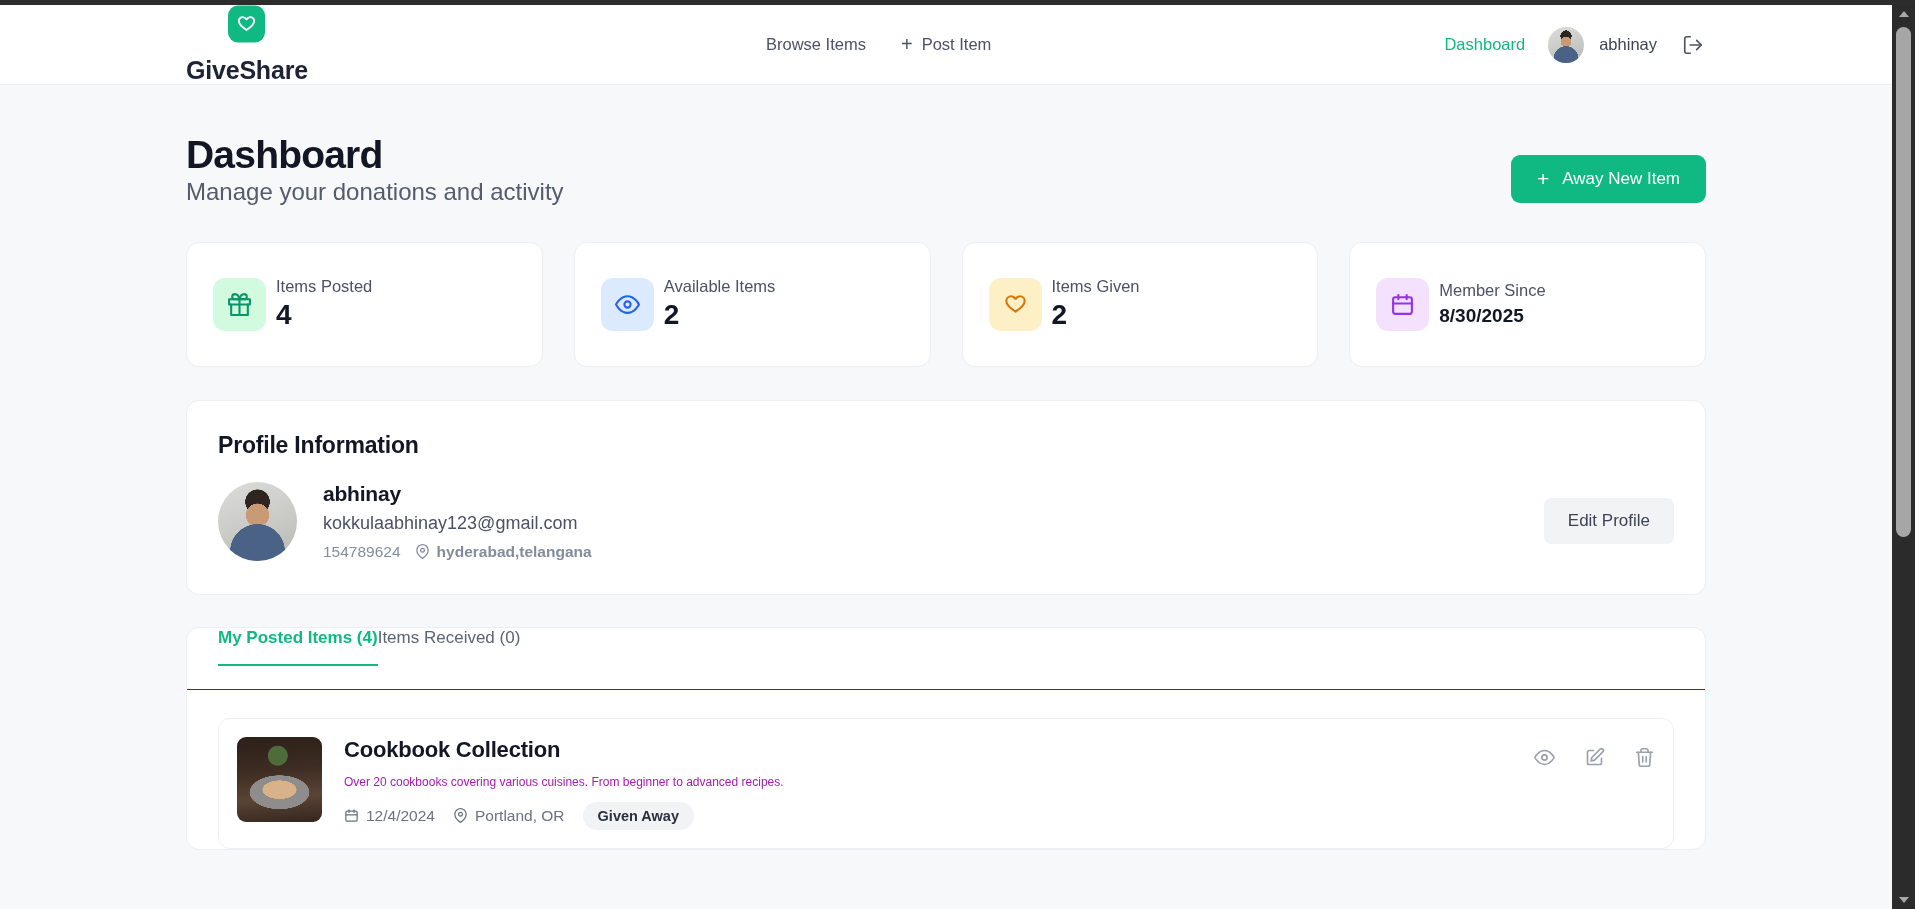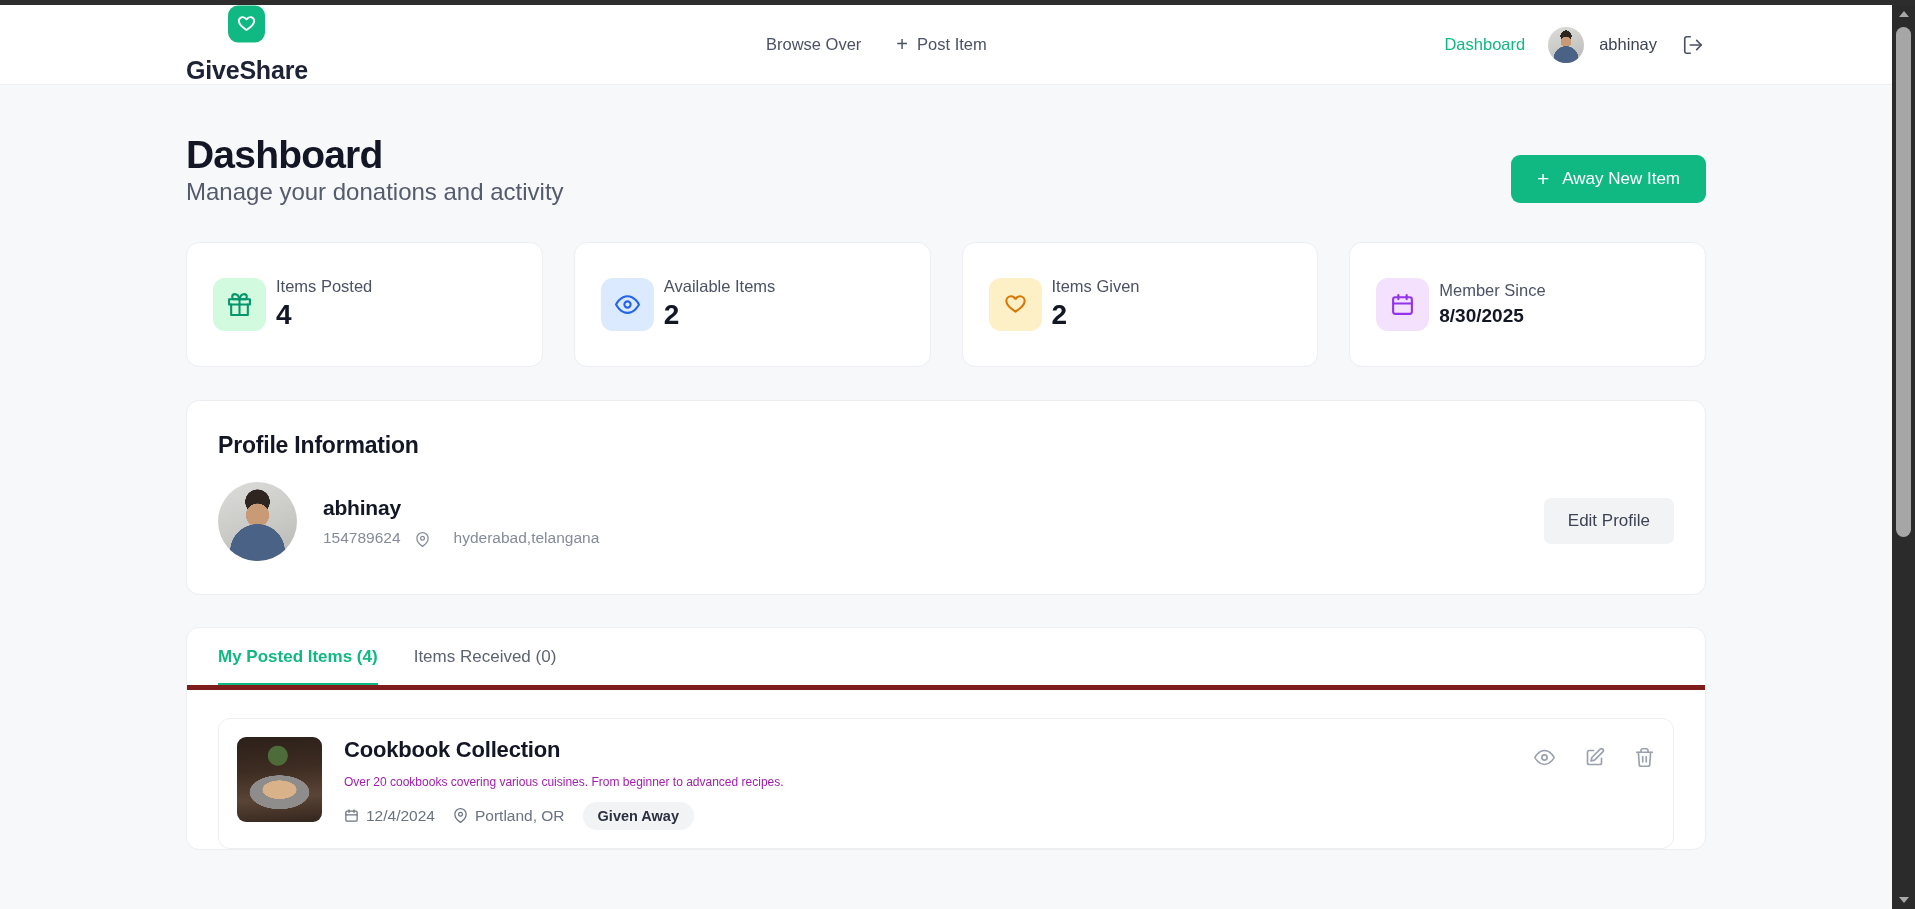--- a/index.html
+++ b/index.html
@@ -192,34 +192,34 @@
   .profile-info { margin-left: 26px; flex: 1; }
   .profile-name {
     font-size: 21px; font-weight: bold; color: #121625;
     letter-spacing: -0.2px;
   }
   .profile-email { font-size: 18px; color: #4b5265; margin-top: 7px; }
   .profile-meta {
     display: flex; align-items: center; gap: 14px; margin-top: 9px;
     font-size: 15.5px; color: #848b9b;
   }
-  .meta-loc { display: flex; align-items: flex-end; gap: 24px; }
+  .meta-loc { display: flex; align-items: center; gap: 7px; font-weight: bold; }
   .btn-edit-profile {
     background: #f1f3f5; color: #3d4354;
     border: none; border-radius: 7px;
     padding: 0 24px; height: 46px;
     font-size: 17px; font-family: inherit; cursor: pointer;
     white-space: nowrap;
   }
 
   
   .tabs-card { margin-top: 32px; padding-bottom: 0; overflow: hidden; }
   .tabs-bar {
-    display: flex; align-items: flex-end; gap: 36px;
-    padding: 0 31px; border-bottom: 5px solid #7f1d1d;
+    display: flex; align-items: flex-start; 
+    padding: 0 31px; border-bottom: 1px solid #7f1d1d;
     height: 62px;
   }
   .tab {
     font-size: 17px; color: #5c6372; cursor: pointer;
     padding-bottom: 16px; border-bottom: 2.5px solid transparent;
     white-space: nowrap;
   }
   .tab.active {
     color: #10b981; font-weight: 600; border-bottom-color: #10b981;
   }
@@ -303,21 +303,21 @@
         <div class="brand-logo">
           <svg width="21" height="21" viewBox="0 0 24 24" fill="none" stroke="#ffffff" stroke-width="2.2" stroke-linecap="round" stroke-linejoin="round">
             <path d="M20.8 8.6c0-2.5-2-4.5-4.5-4.5-1.7 0-3.2 1-3.9 2.4h-.8C10.9 5.1 9.4 4.1 7.7 4.1c-2.5 0-4.5 2-4.5 4.5 0 4.6 8.8 10.2 8.8 10.2s8.8-5.6 8.8-10.2z"></path>
           </svg>
         </div>
         <div class="brand-name">GiveShare</div>
       </div>
 
       <div class="nav-center">
         <div class="nav-link">
-          <span>Browse Over</span>
+          <span>Browse Items</span>
         </div>
         <div class="nav-link">
           <span class="plus-glyph">+</span>
           <span>Post Item</span>
         </div>
       </div>
 
       <div class="nav-right">
         <div class="nav-dashboard">Dashboard</div>
         <div class="nav-user">
@@ -411,20 +411,21 @@
 
       <div class="card profile-card">
         <div class="card-title">Profile Information</div>
 
         <div class="profile-row">
           <div class="avatar-lg">
             <div class="photo-person"></div>
           </div>
           <div class="profile-info">
             <div class="profile-name">abhinay</div>
+            <div class="profile-email">kokkulaabhinay123@gmail.com</div>
             <div class="profile-meta">
               <span>154789624</span>
               <span class="meta-loc">
                 <svg width="15" height="15" viewBox="0 0 24 24" fill="none" stroke="#848b9b" stroke-width="2" stroke-linecap="round" stroke-linejoin="round">
                   <path d="M21 10c0 7-9 13-9 13s-9-6-9-13a9 9 0 0 1 18 0z"></path>
                   <circle cx="12" cy="10" r="3"></circle>
                 </svg>
                 <span>hyderabad,telangana</span>
               </span>
             </div>

